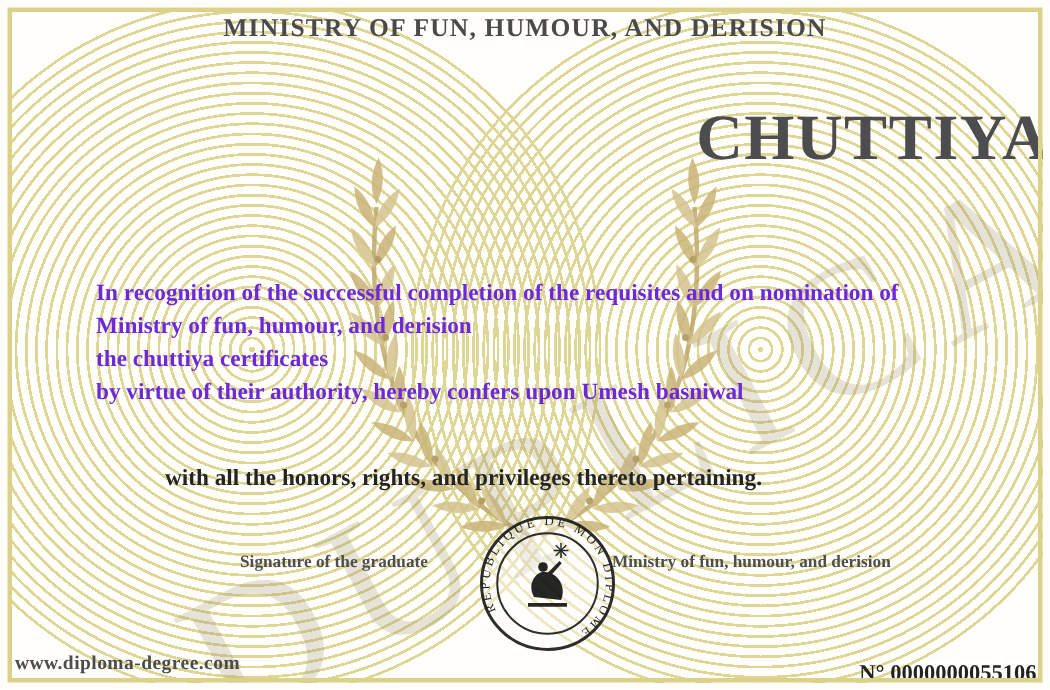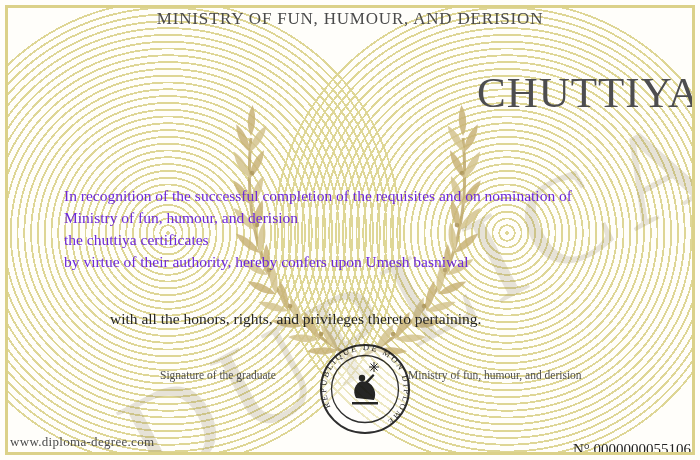--- a/index.html
+++ b/index.html
@@ -25,21 +25,21 @@
     transform:rotate(-28deg);
     font-size:128px;letter-spacing:14px;color:rgba(150,138,106,0.24);
     white-space:nowrap;user-select:none;
   }
   
   .border-frame{
     position:absolute;inset:5px;border:3px solid #dbd189;
     box-shadow:0 0 0 12px #fffefa;z-index:5;pointer-events:none;
   }
   
-  .txt{position:absolute;z-index:4;}
+  .txt{position:absolute;z-index:4;font-weight:bold;}
   .header-line{top:9px;left:0;right:0;text-align:center;font-size:17px;letter-spacing:.8px;color:#4a4a4a;}
   .title-block{top:72px;left:0;right:0;text-align:right;color:#4d4d4f;}
   .title-block div{font-size:43px;line-height:42px;letter-spacing:1px;}
   .body-block{top:185px;left:64px;right:36px;font-size:15.5px;line-height:22px;color:#6d28d9;}
   .honors-line{top:310px;left:110px;font-size:15.5px;color:#242424;}
   .sig-label{font-size:11.5px;color:#4e4e4e;}
   .sig-left{top:369px;left:160px;}
   .sig-right{top:369px;left:408px;}
   .footer-site{top:434px;left:10px;font-size:13px;letter-spacing:.3px;color:#4c4c4c;}
   .serial{top:441px;right:9px;font-size:15px;color:#222;}

